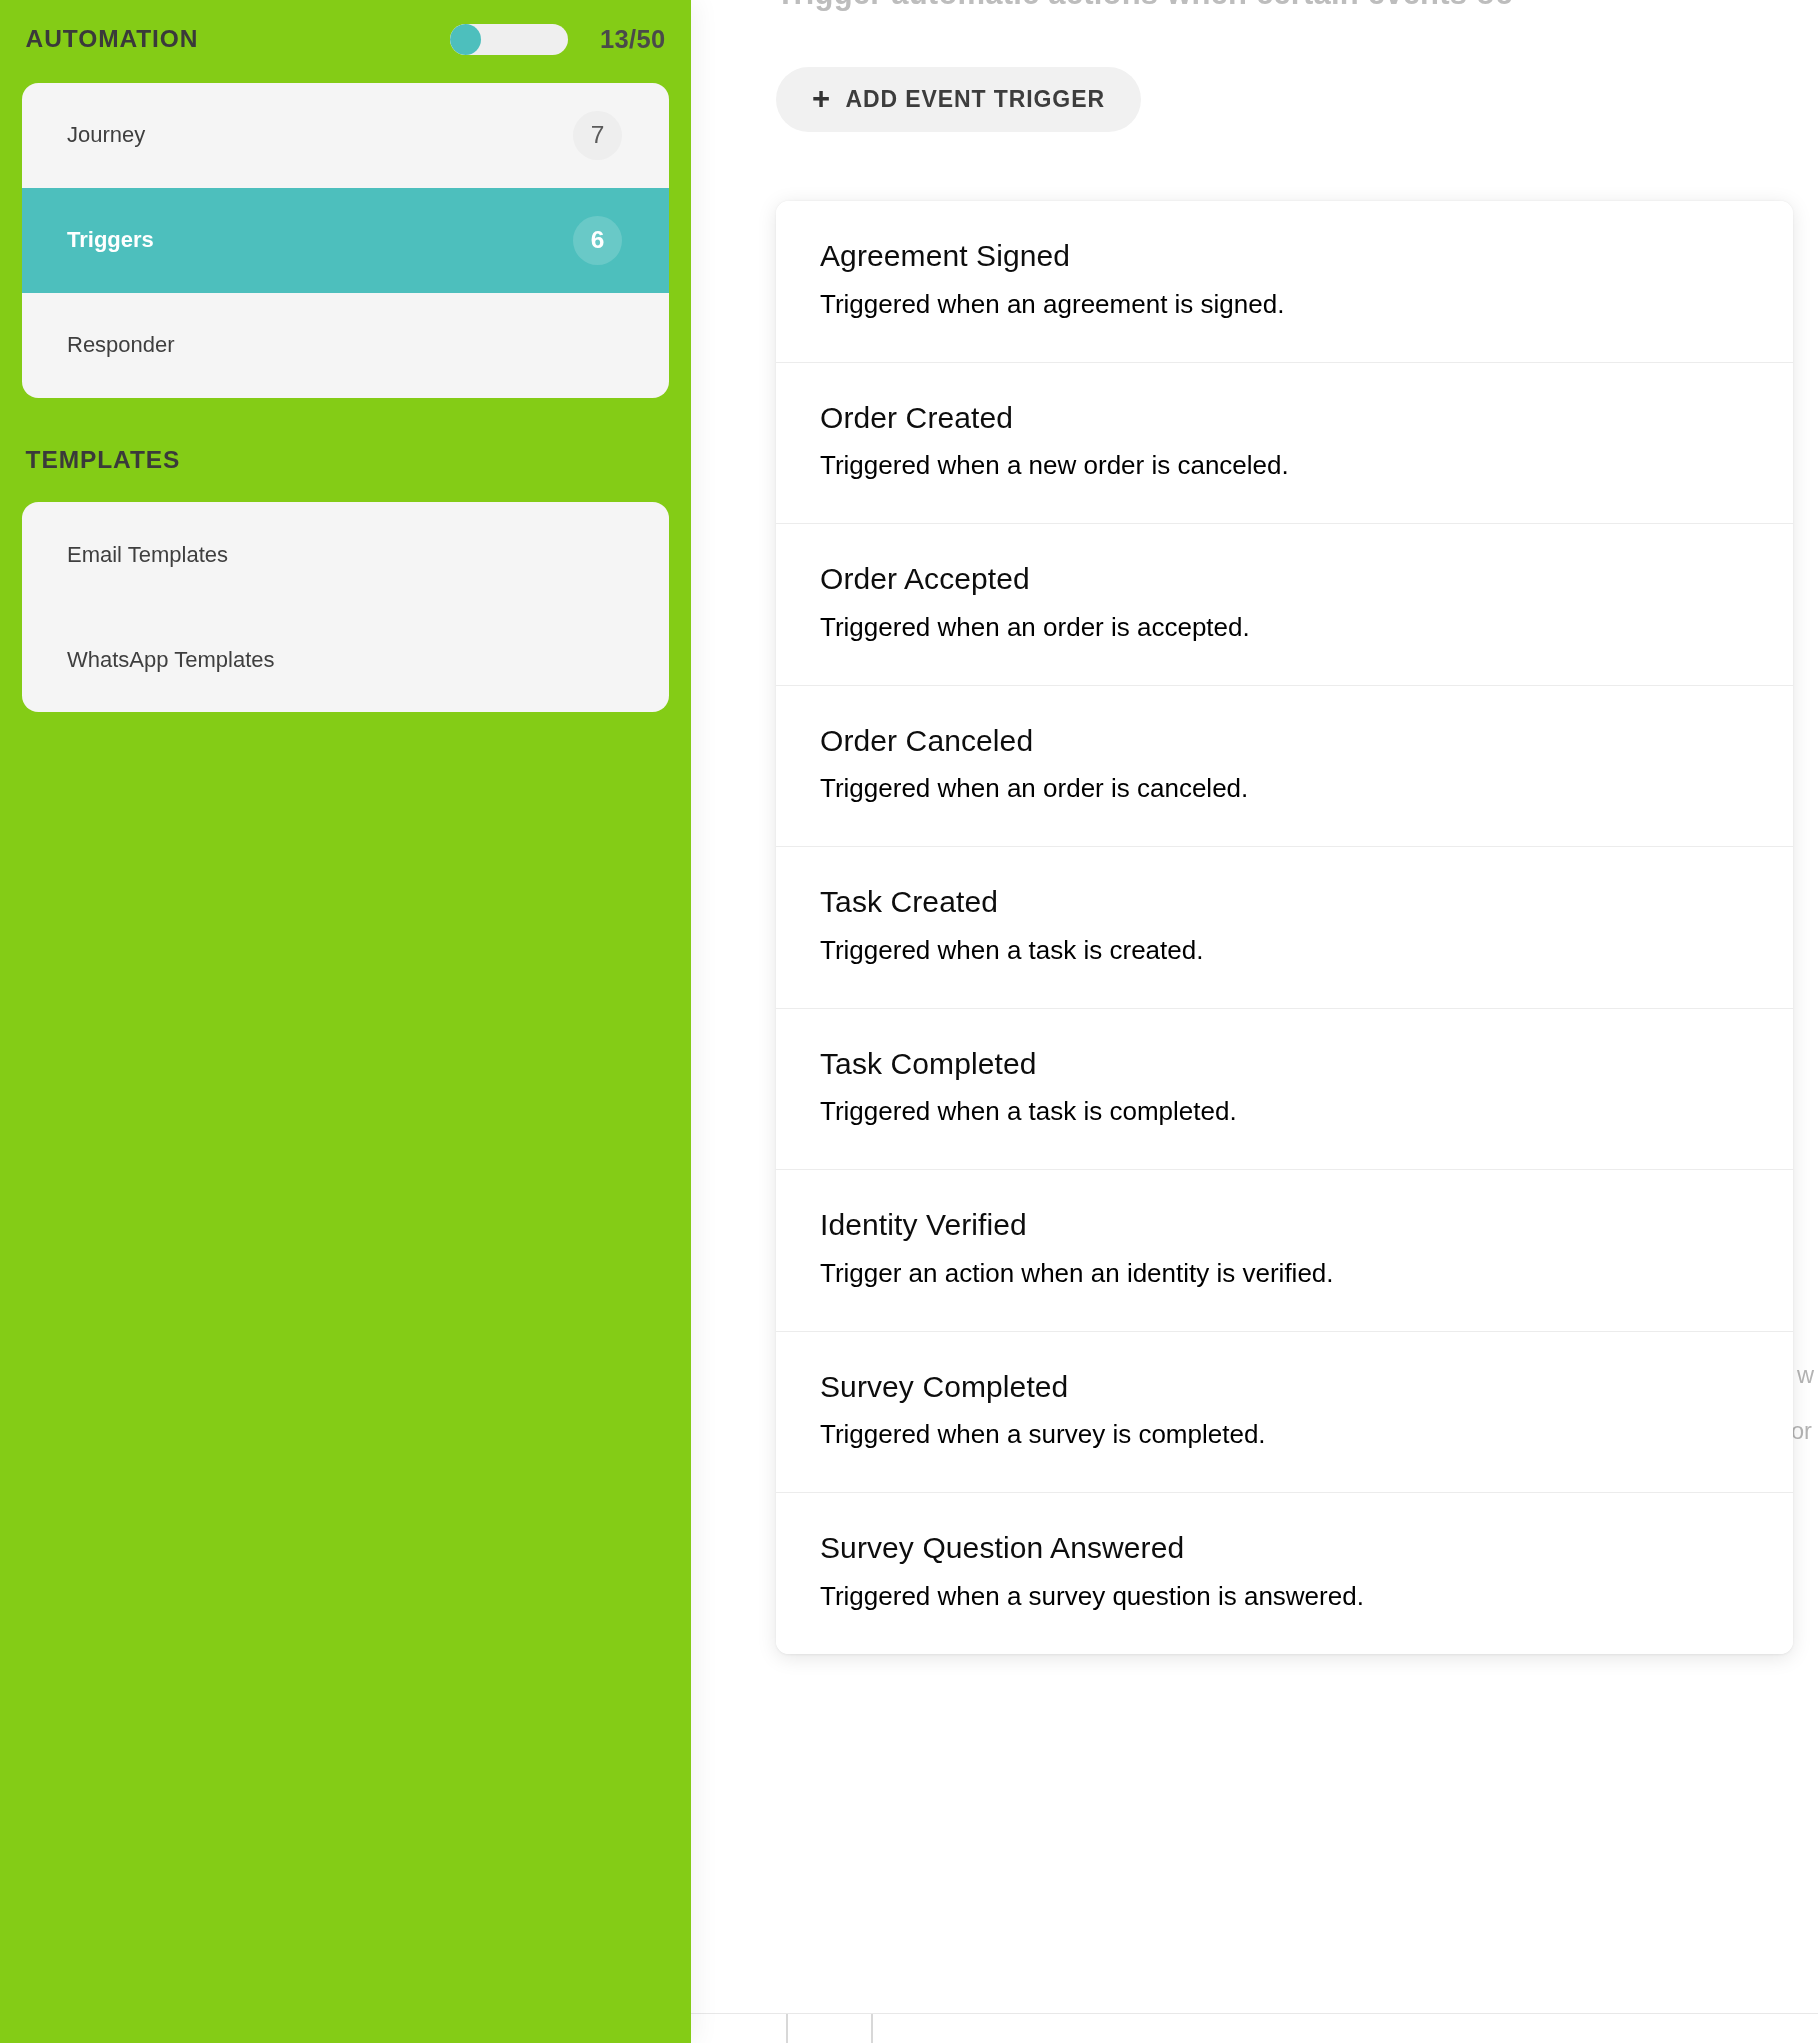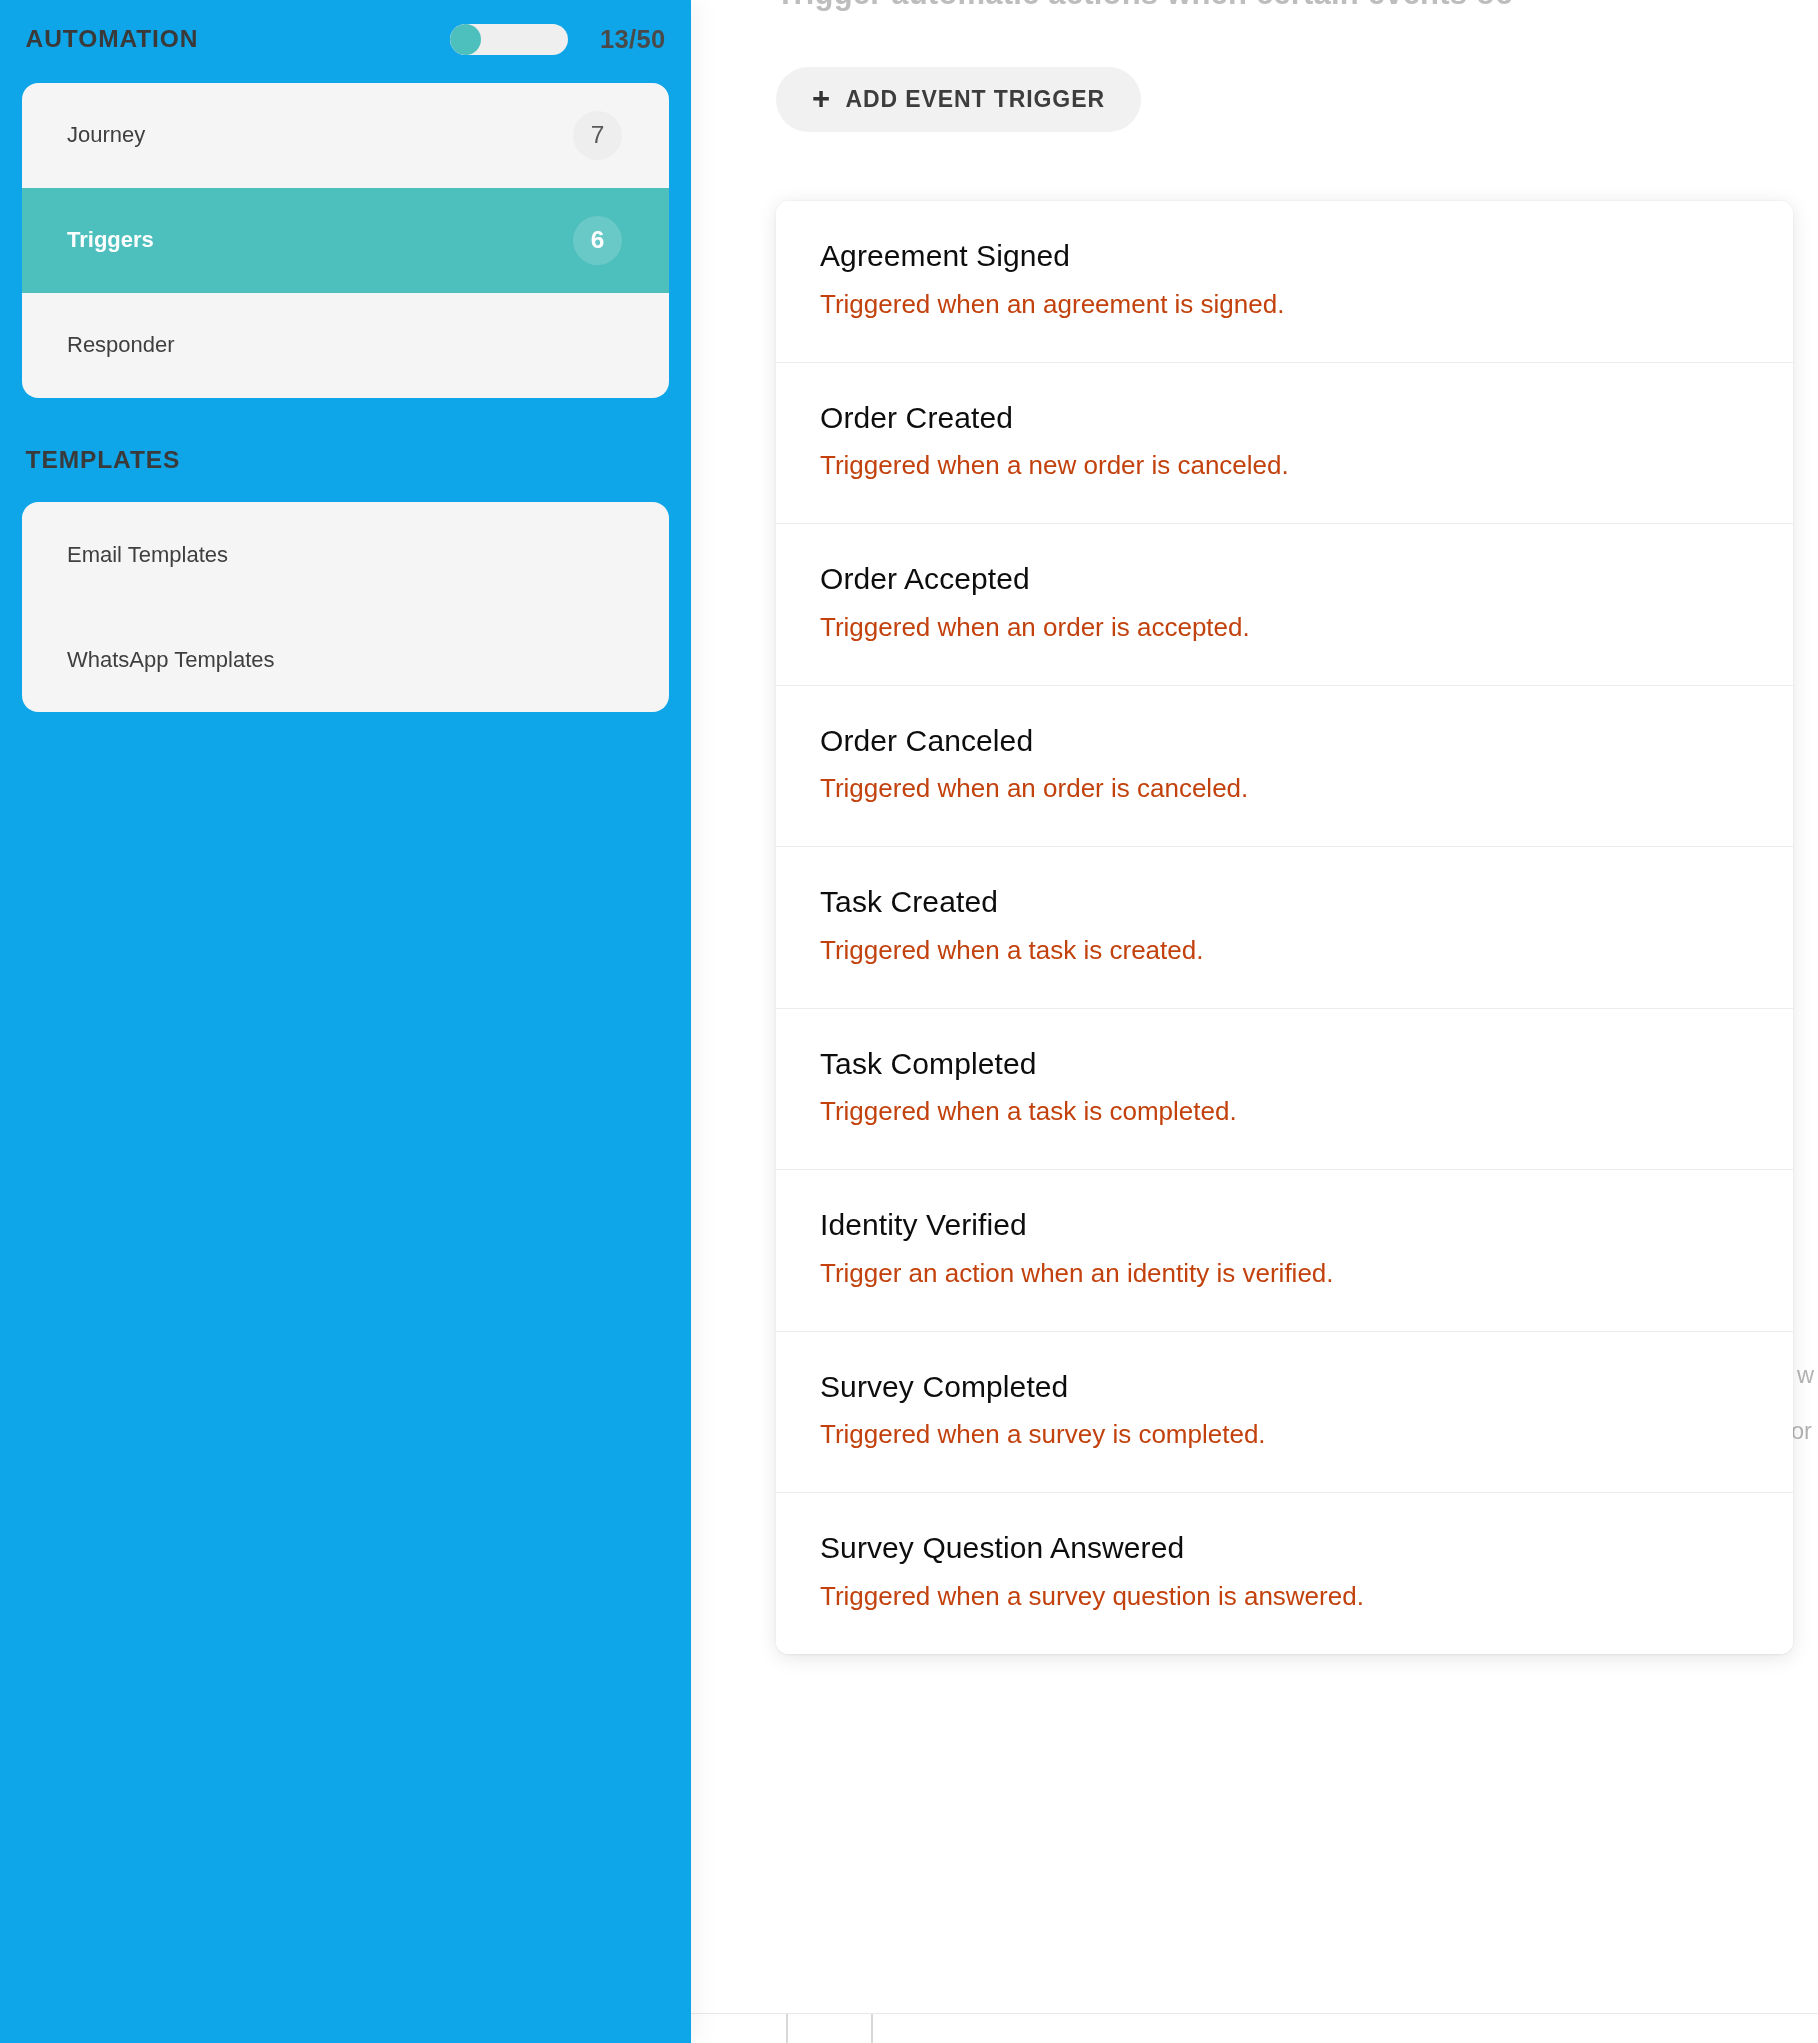--- a/index.html
+++ b/index.html
@@ -25,21 +25,21 @@
     white-space:nowrap;
   }
   .bg-divider-h {
     position:absolute; background:#e8e8e8; height:0.9px;
   }
   .bg-vline { position:absolute; background:#d8d8d8; width:1.8px; }
 
   
   .sidebar {
     position:absolute; left:0; top:0; width:691px; height:2044px;
-    background:#0ea5e9; padding:0 22px;
+    background:#84cc16; padding:0 22px;
     box-shadow: 7.3px 0 23.6px rgba(0,0,0,0.05);
     z-index:5;
   }
   .section-head {
     display:flex; align-items:center;
     height:78px; padding:0 3.6px;
   }
   .section-title {
     font-size:24.5px; font-weight:700; letter-spacing:0.9px;
     color:#3a3a3a; text-transform:uppercase;
@@ -118,21 +118,21 @@
     padding:38px 44px 42px 44px;
     border-bottom:0.9px solid #ececec;
     cursor:pointer;
     background:#ffffff;
   }
   .dd-item:last-child { border-bottom:none; }
   .dd-title {
     font-size:30px; font-weight:400; color:#0d0d0d;
     letter-spacing:0.1px; margin-bottom:15.5px;
   }
-  .dd-desc { font-size:26px; color:#c2410c; }
+  .dd-desc { font-size:26px; color:#000000; }
 </style>
 </head>
 <body>
 
 <div class="screen">
 
   <div class="page-bg">
     <div class="bg-card"></div>
     <div class="bg-vline" style="left:95px; top:2014px; height:30px;"></div>
     <div class="bg-vline" style="left:180px; top:2014px; height:30px;"></div>

